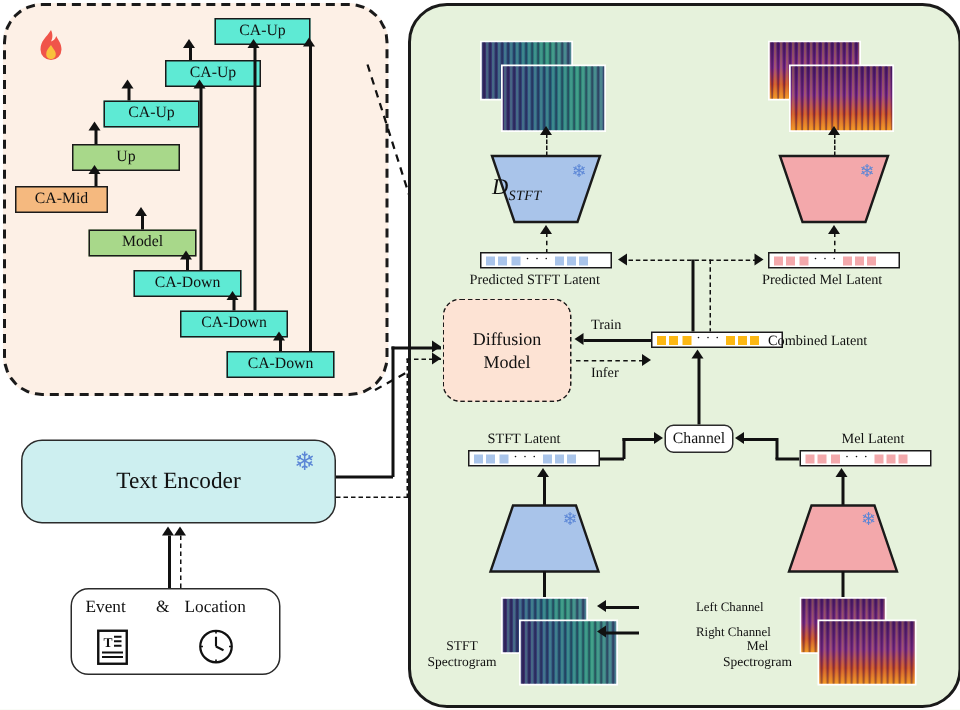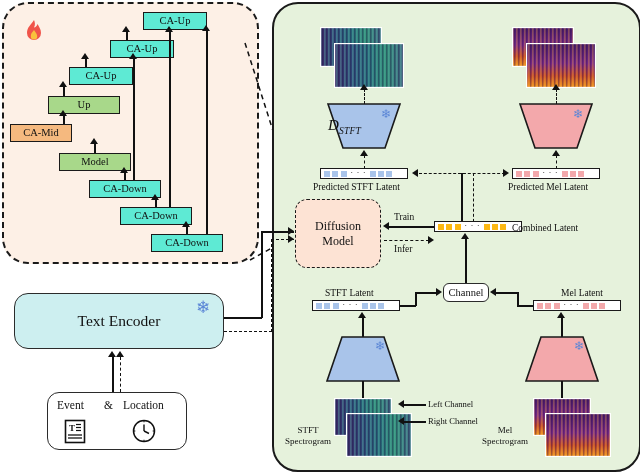--- a/index.html
+++ b/index.html
@@ -51,21 +51,21 @@
   
   .latent{box-sizing:border-box;border:1.6px solid #1a1a1a;background:#fff;
         display:flex;align-items:center;gap:2.4px;padding:0 3px;height:11px;}
   .cell{width:6px;height:6px;}
   .dots{font-size:9px;letter-spacing:.5px;line-height:4px;color:#111;
         padding:0 1px;margin-top:-3px;}
   .cap{font-size:9.5px;white-space:nowrap;}
   .snow{position:absolute;font-size:12px;color:#5b86d6;line-height:1;}
   .fire{font-size:22px;line-height:1;}
   .smalltxt{font-size:9px;white-space:nowrap;}
-  .anno{font-size:8.6px;white-space:nowrap;}
+  .anno{font-size:8.6px;white-space:nowrap;margin-left:36px;}
 </style>
 </head>
 <body>
 
 <div class="abs" id="unet-panel"></div>
 
 <div class="abs fire" style="left:22px;top:19px;">
   <svg width="24" height="26" viewBox="0 0 24 26">
     <path d="M12 1C9 6 5 8 5 14a7 7 0 0 0 14 0c0-4-2-6-3.5-9-.7 2.4-2 3.2-3.5 3.6C13.5 6 13 3.2 12 1z" fill="#f0544a"></path>
     <path d="M12 11c-2 2.6-3.2 3.6-3.2 6.2A3.2 3.2 0 0 0 12 20.5a3.2 3.2 0 0 0 3.2-3.3c0-2.3-1.6-3.3-3.2-6.2z" fill="#f9c13c"></path>

